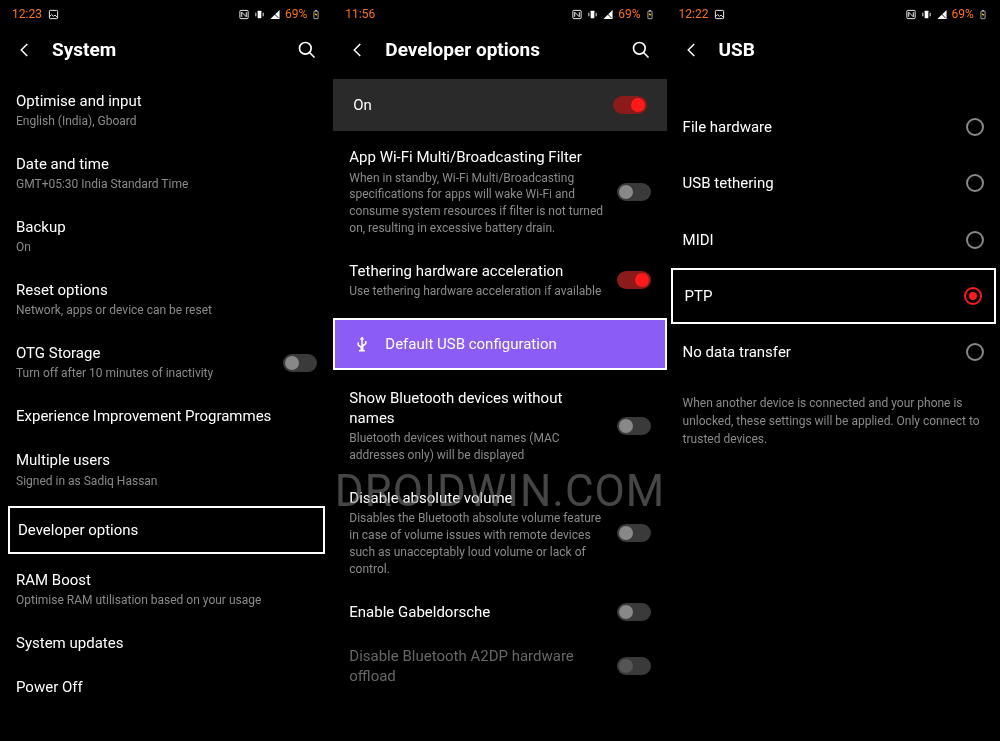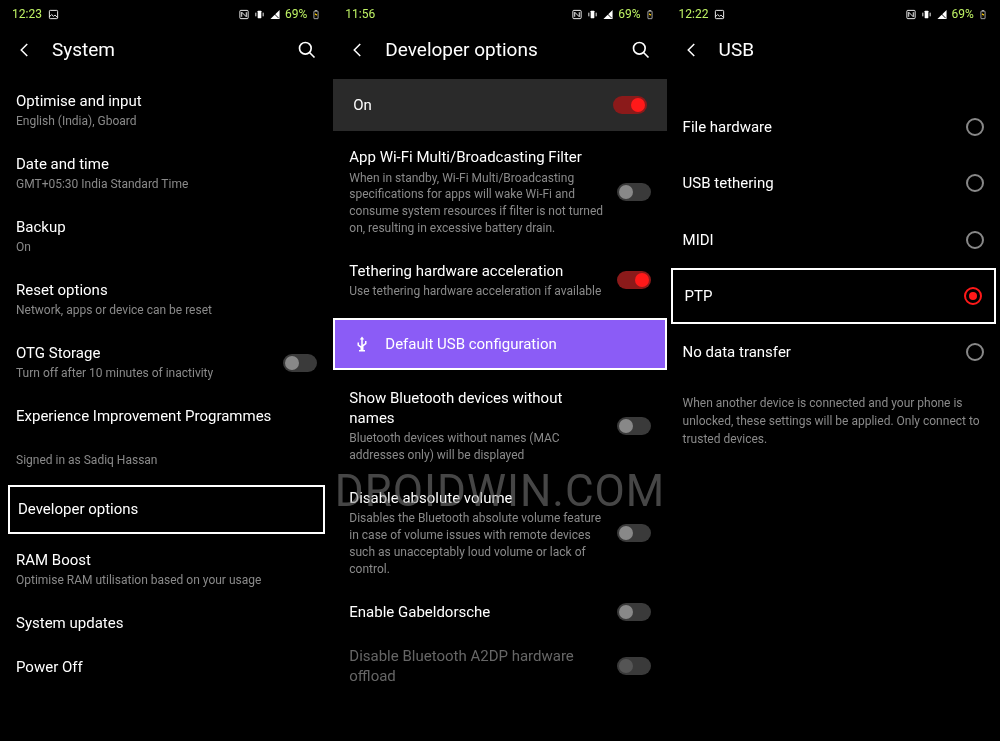--- a/index.html
+++ b/index.html
@@ -19,33 +19,33 @@
     background: #000;
     position: relative;
     flex-shrink: 0;
   }
   .status-bar {
     height: 28px;
     display: flex;
     justify-content: space-between;
     padding: 0 12px;
     font-size: 12px;
-    color: #bef264;
+    color: #f97316;
   }
   .status-left { display: flex; align-items: center; gap: 6px; }
   .status-right { display: flex; align-items: center; gap: 4px; }
   .status-right svg { height: 11px; }
   .header {
     display: flex;
     align-items: center;
     padding: 10px 16px 18px 16px;
     gap: 18px;
   }
   .back-arrow { width: 18px; height: 18px; fill: #fff; flex-shrink:0; }
-  .header-title { font-size: 19px; font-weight: 400; flex: 1; }
+  .header-title { font-size: 19px; font-weight: 700; flex: 1; }
   .search-icon { width: 20px; height: 20px; fill: #fff; }
   .content { padding: 0 16px; }
   .setting-item {
     padding: 12px 0;
   }
   .setting-title {
     font-size: 15px;
     color: #fff;
     line-height: 1.35;
   }
@@ -223,20 +223,21 @@
         <div class="setting-sub">Turn off after 10 minutes of inactivity</div>
       </div>
       <div class="toggle">
           <div class="knob"></div>
         </div>
     </div>
     <div class="setting-item">
       <div class="setting-title">Experience Improvement Programmes</div>
     </div>
     <div class="setting-item">
+      <div class="setting-title">Multiple users</div>
       <div class="setting-sub">Signed in as Sadiq Hassan</div>
     </div>
     <div class="highlight-box">
       <div class="setting-title">Developer options</div>
     </div>
     <div class="setting-item">
       <div class="setting-title">RAM Boost</div>
       <div class="setting-sub">Optimise RAM utilisation based on your usage</div>
     </div>
     <div class="setting-item">

